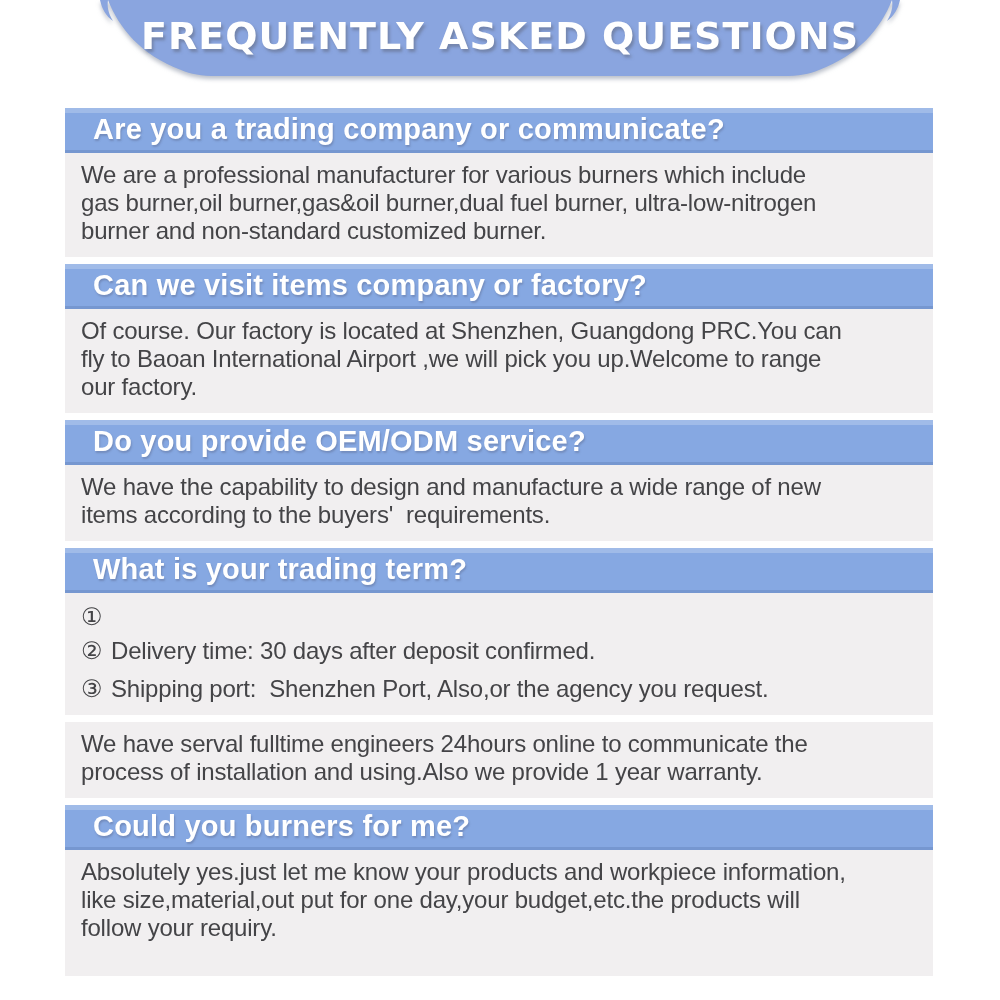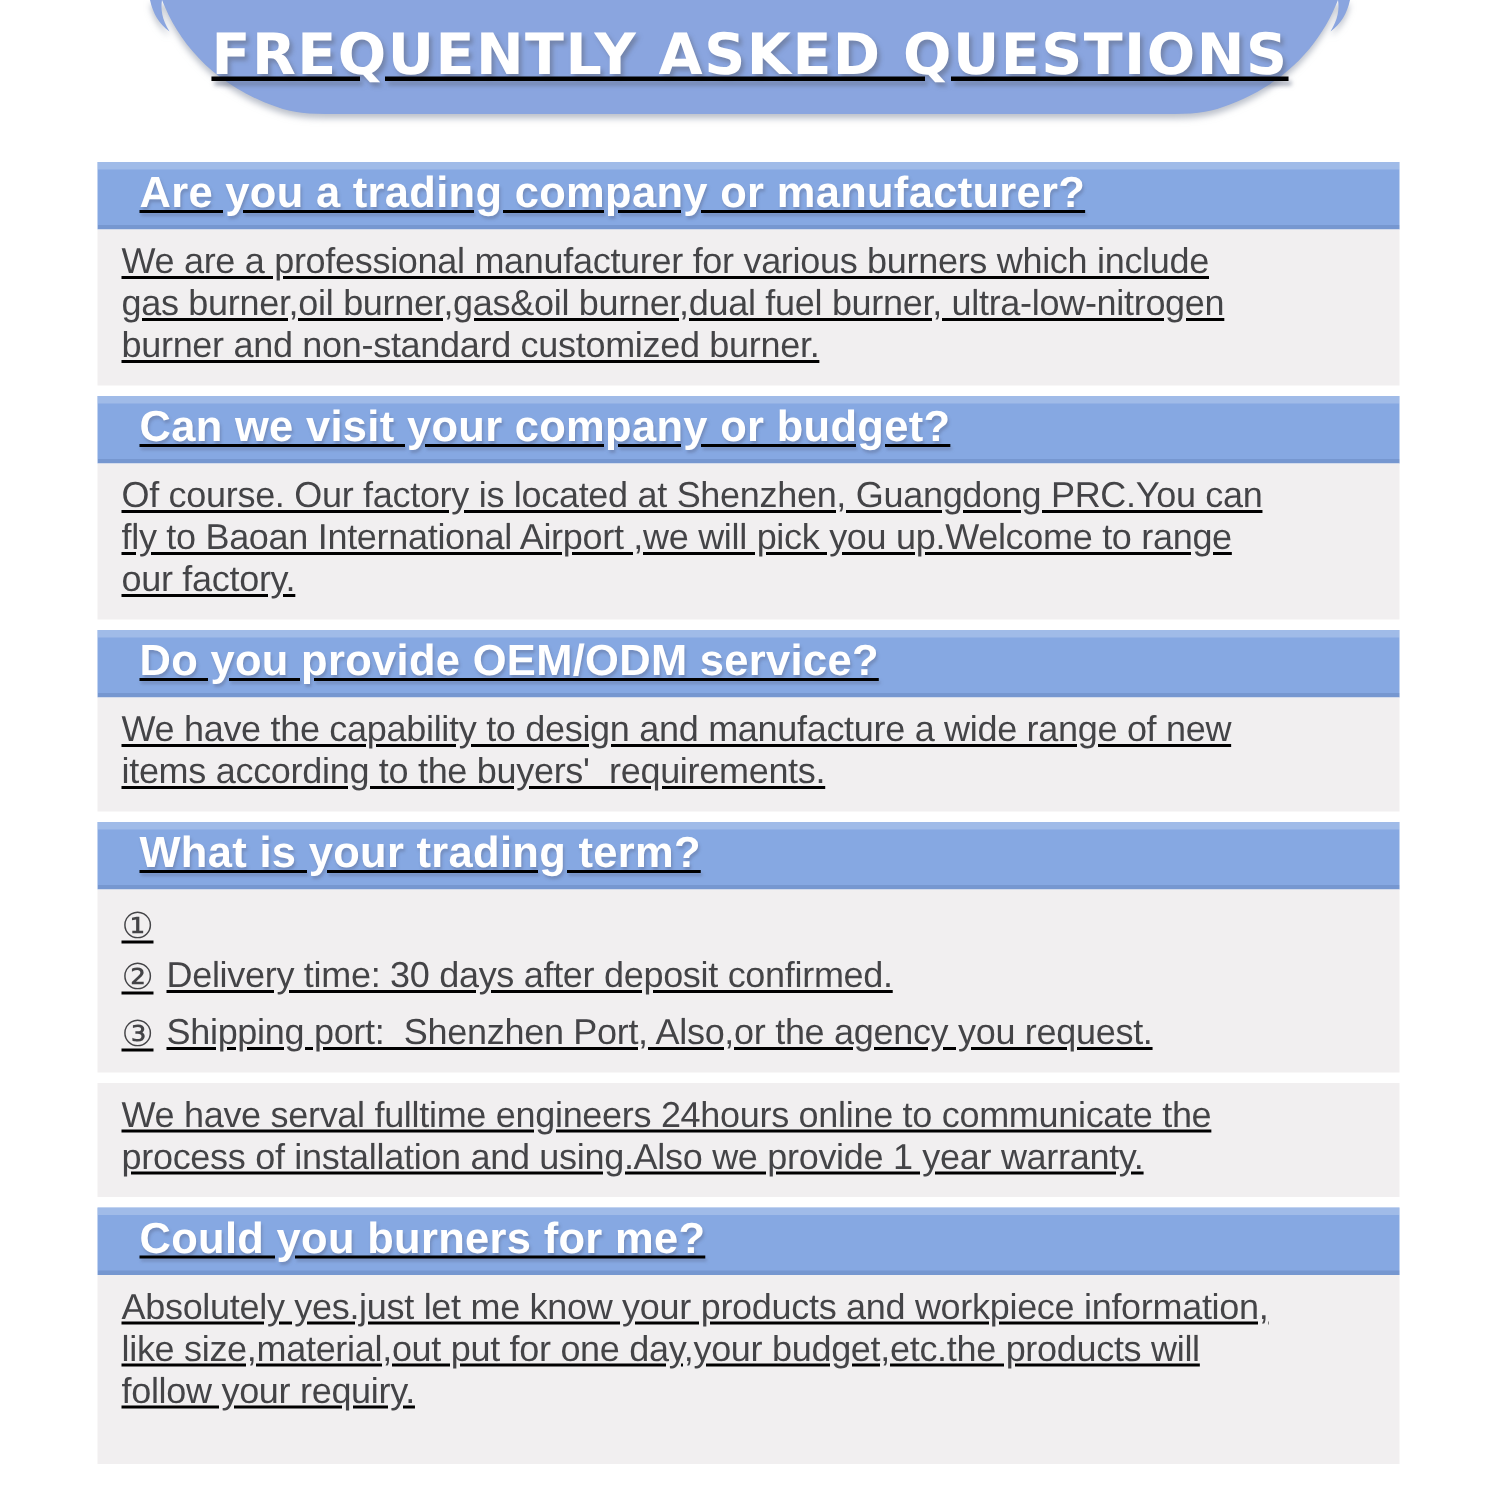--- a/index.html
+++ b/index.html
@@ -2,21 +2,21 @@
 <html style="--page-bg: #FFFFFF; --banner-blue: #8AA5DF; --bar-blue: #86A8E2; --answer-bg: #F1EFF0; --answer-text: #444447; --question-text: #FFFFFF;"><head>
 <meta charset="utf-8">
 <style>
   html, body { margin: 0; padding: 0; }
   body {
     width: 1000px; height: 1000px;
     background: var(--page-bg, #ffffff);
     font-family: "Liberation Sans", "DejaVu Sans", sans-serif;
     overflow: hidden;
   }
-  .page { width: 1000px; height: 1000px; text-decoration: underline; }
+  .page { width: 1000px; height: 1000px; }
 
   
   .banner { position: relative; width: 810px; height: 82px; margin: 0 0 0 95px; }
   .banner svg {
     position: absolute; left: 0; top: 0;
     filter: drop-shadow(0 3px 2px rgba(120,130,150,.5));
   }
   .banner path { fill: var(--banner-blue, #8AA5DF); }
   .banner h1 {
     position: relative; margin: 0; padding-top: 14px;
@@ -72,28 +72,28 @@
                Z"></path>
       <path d="M 5 0 C 7 9, 11 16, 18 21 C 13 13, 12 6, 13 0 Z"></path>
       <path d="M 805 0 C 803 9, 799 16, 792 21 C 797 13, 798 6, 797 0 Z"></path>
     </svg>
     <h1>FREQUENTLY ASKED QUESTIONS</h1>
   </header>
 
   <main class="faq">
 
     <section class="faq-section">
-      <h2 class="question">Are you a trading company or manufacturer?</h2>
+      <h2 class="question">Are you a trading company or communicate?</h2>
       <div class="answer">We are a professional manufacturer for various burners which include
 gas burner,oil burner,gas&amp;oil burner,dual fuel burner, ultra-low-nitrogen
 burner and non-standard customized burner.</div>
     </section>
 
     <section class="faq-section">
-      <h2 class="question">Can we visit your company or budget?</h2>
+      <h2 class="question">Can we visit items company or factory?</h2>
       <div class="answer">Of course. Our factory is located at Shenzhen, Guangdong PRC.You can
 fly to Baoan International Airport ,we will pick you up.Welcome to range
 our factory.</div>
     </section>
 
     <section class="faq-section">
       <h2 class="question">Do you provide OEM/ODM service?</h2>
       <div class="answer">We have the capability to design and manufacture a wide range of new
 items according to the buyers'  requirements.</div>
     </section>

